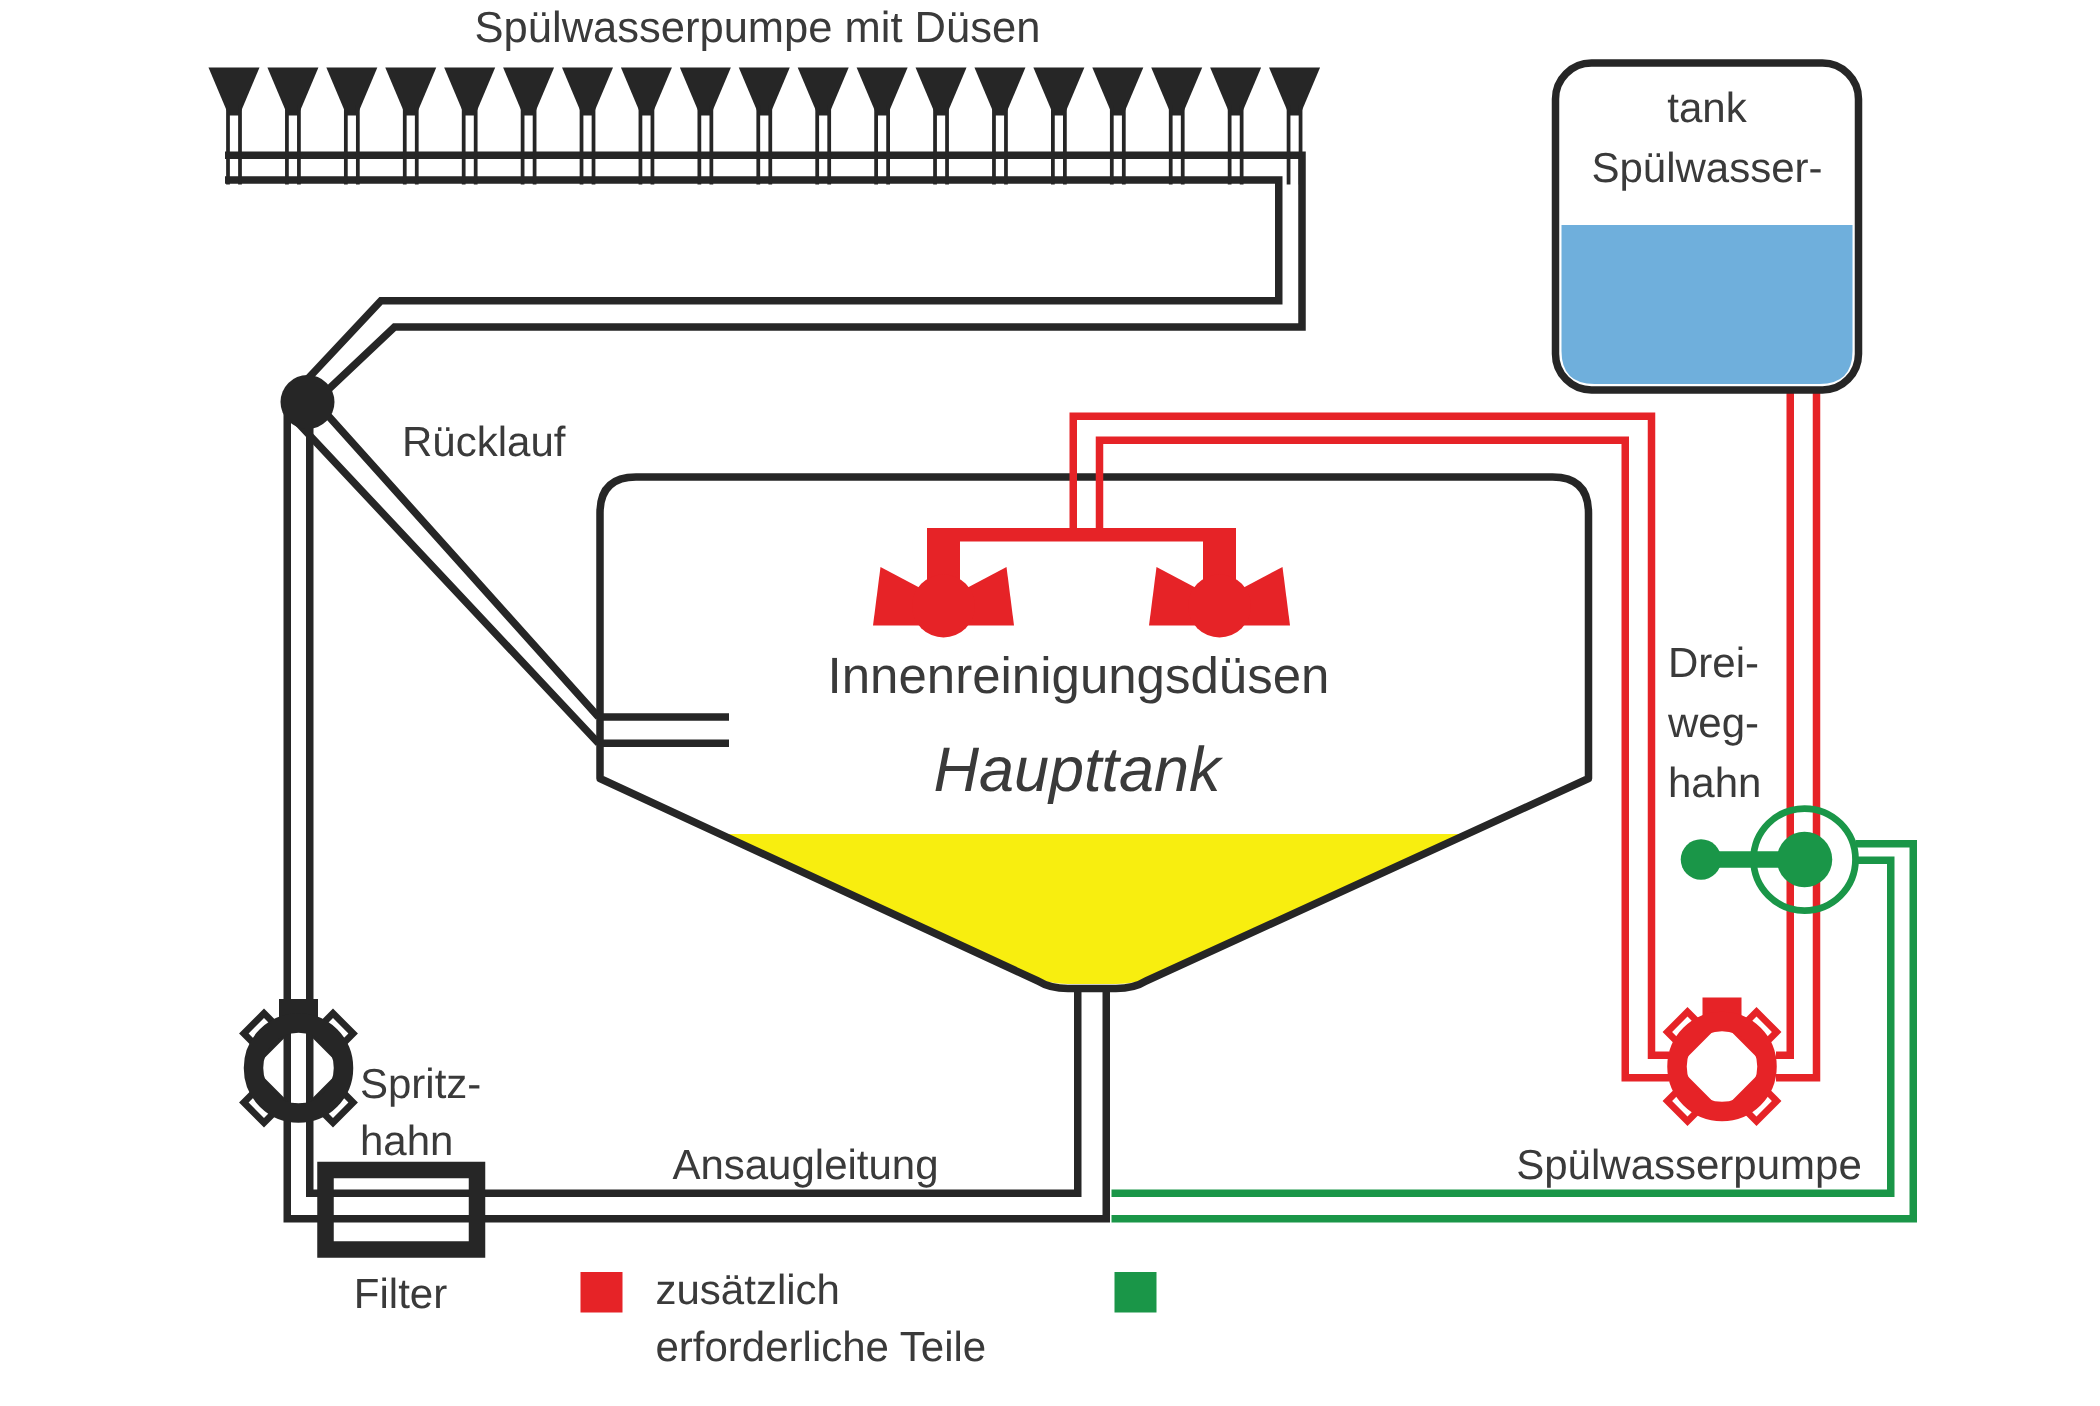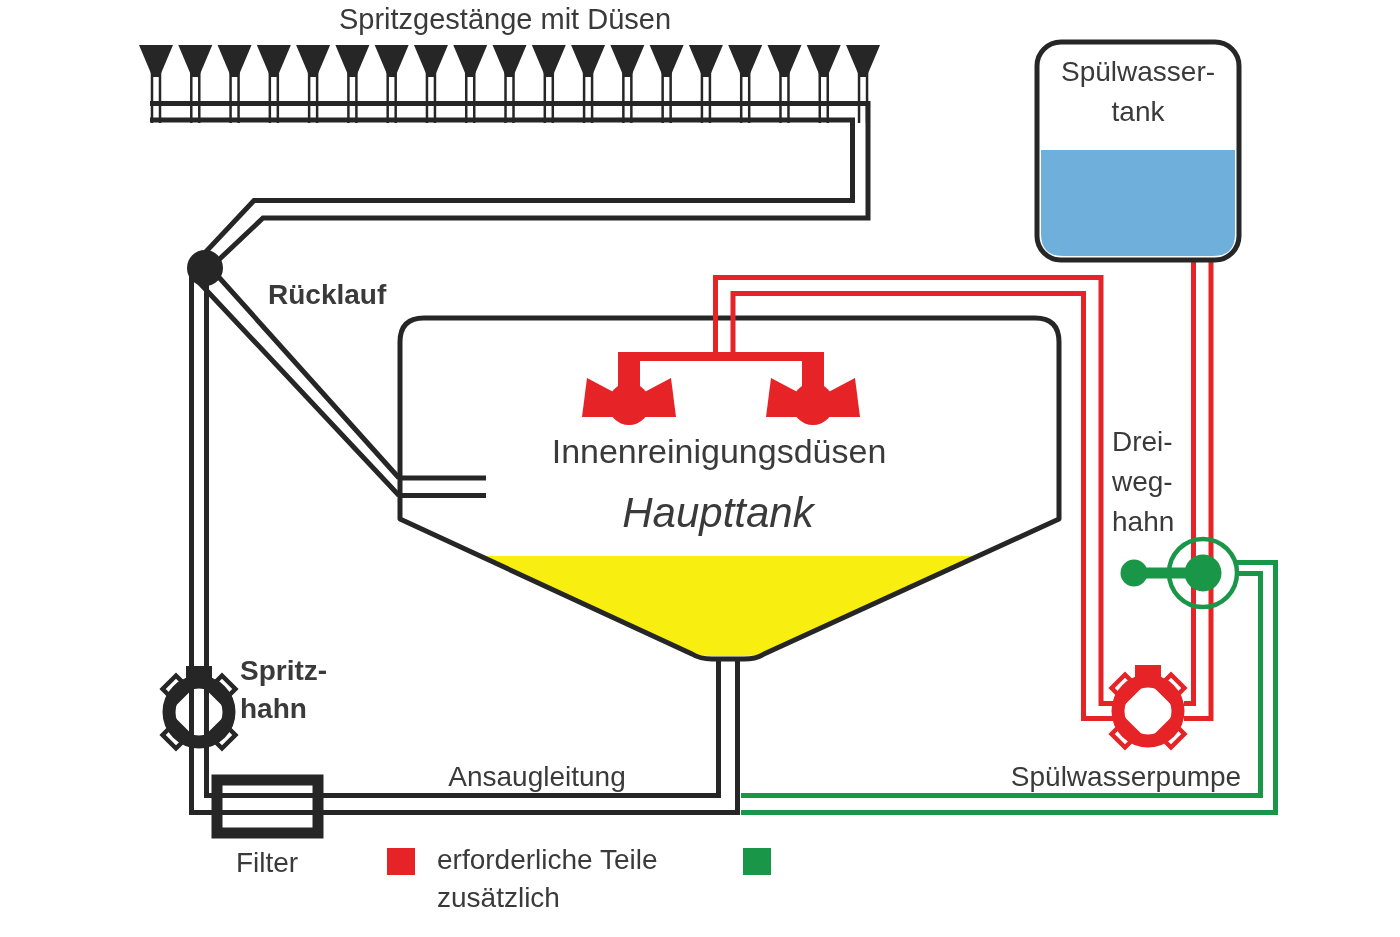--- a/index.html
+++ b/index.html
@@ -143,51 +143,51 @@
   <g transform="translate(1148,711)" style="color:var(--red)">
     <rect x="-9.5" y="-9.5" width="19" height="19" transform="translate(23,-23) rotate(45)" fill="#fff" stroke="currentColor" stroke-width="4.5"></rect>
     <rect x="-9.5" y="-9.5" width="19" height="19" transform="translate(-23,-23) rotate(45)" fill="#fff" stroke="currentColor" stroke-width="4.5"></rect>
     <rect x="-9.5" y="-9.5" width="19" height="19" transform="translate(23,23) rotate(45)" fill="#fff" stroke="currentColor" stroke-width="4.5"></rect>
     <rect x="-9.5" y="-9.5" width="19" height="19" transform="translate(-23,23) rotate(45)" fill="#fff" stroke="currentColor" stroke-width="4.5"></rect>
     <rect x="-13" y="-46" width="26" height="17" fill="currentColor"></rect>
     <circle r="30" fill="none" stroke="currentColor" stroke-width="13"></circle>
   </g>
 </svg>
 
-<div class="lbl center" style="left:300px;top:0px;width:410px;font-size:29px;">Spritzgestänge mit Düsen</div>
+<div class="lbl center" style="left:300px;top:0px;width:410px;font-size:29px;">Spülwasserpumpe mit Düsen</div>
 
 <div class="lbl center" style="left:1038px;top:52px;width:200px;line-height:40px;">
+  <div>tank</div>
   <div>Spülwasser-</div>
-  <div>tank</div>
 </div>
 
-<div class="lbl" style="left:268px;top:276px;font-weight:bold;">Rücklauf</div>
+<div class="lbl" style="left:268px;top:276px;">Rücklauf</div>
 
 <div class="lbl center" style="left:544px;top:432px;width:350px;font-size:34px;">Innenreinigungsdüsen</div>
 
 <div class="lbl center big" style="left:568px;top:490px;width:300px;">Haupttank</div>
 
 <div class="lbl" style="left:1112px;top:422px;line-height:40px;">
   <div>Drei-</div>
   <div>weg-</div>
   <div>hahn</div>
 </div>
 
-<div class="lbl" style="left:240px;top:652px;font-weight:bold;">
+<div class="lbl" style="left:240px;top:704px;">
   <div>Spritz-</div>
   <div>hahn</div>
 </div>
 
 <div class="lbl center" style="left:387px;top:758px;width:300px;">Ansaugleitung</div>
 
 <div class="lbl center" style="left:976px;top:758px;width:300px;">Spülwasserpumpe</div>
 
 <div class="lbl center" style="left:197px;top:844px;width:140px;">Filter</div>
 
 <div class="swatch sw-red" style="left:387px;top:848px;"></div>
 <div class="lbl" style="left:437px;top:841px;">
+  <div>zusätzlich</div>
   <div>erforderliche Teile</div>
-  <div>zusätzlich</div>
 </div>
 
 <div class="swatch sw-green" style="left:743px;top:848px;"></div>
 <div class="lbl" style="left:790px;top:841px;">
 </div>
 
 </body></html>

